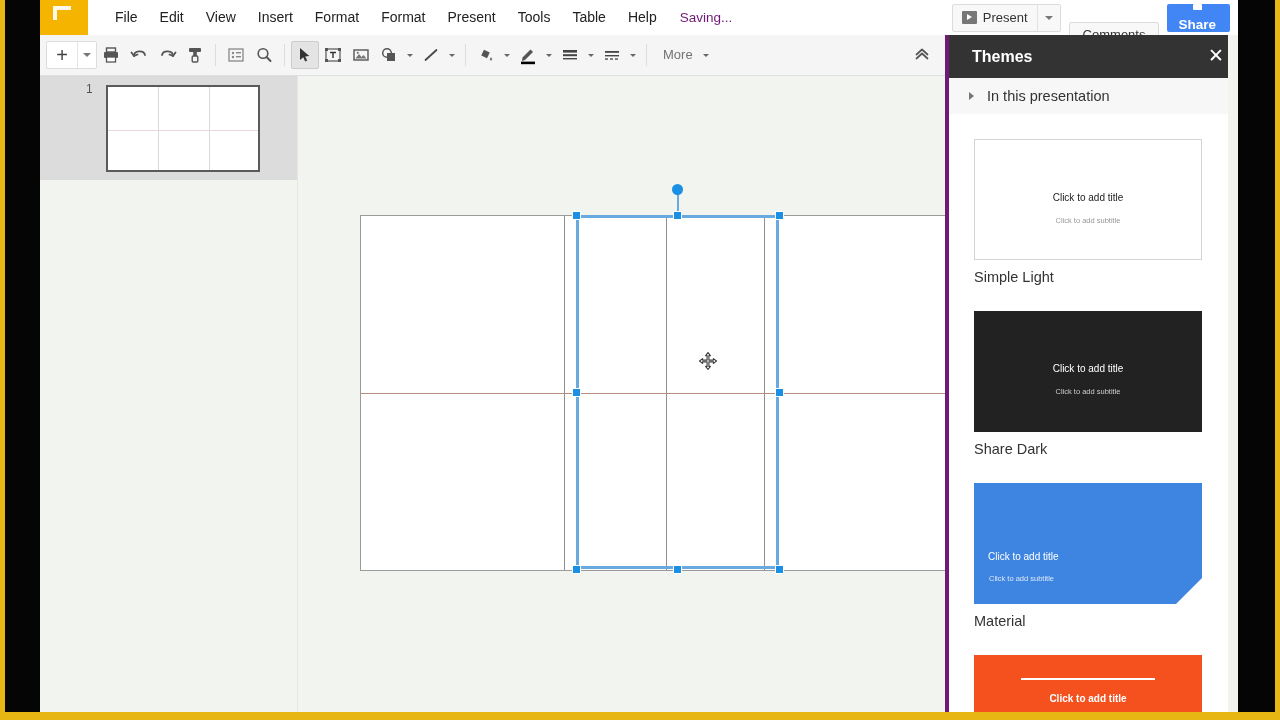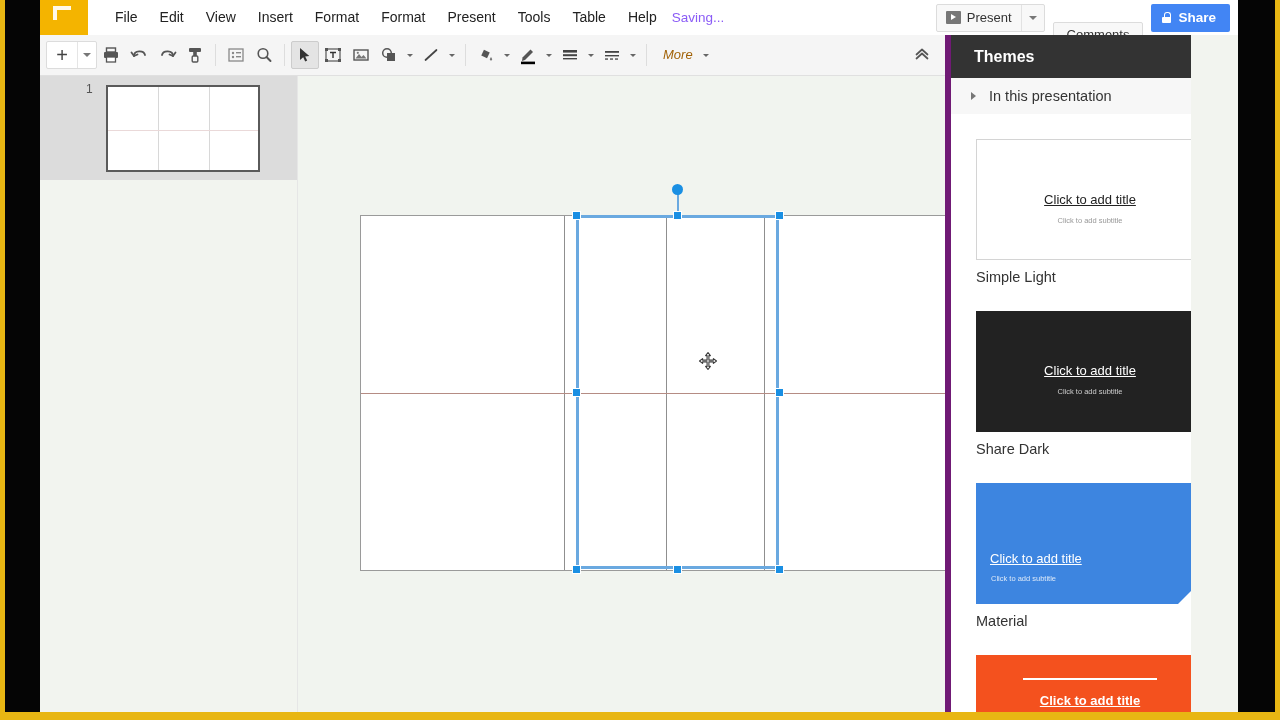--- a/index.html
+++ b/index.html
@@ -21,47 +21,47 @@
 
   
   .app{position:absolute;left:40px;top:0;width:1198px;height:712px;background:#f2f4ef;overflow:hidden;}
 
   
   .menubar{position:absolute;left:0;top:0;width:1198px;height:35px;background:#fff;}
   .logo{position:absolute;left:0;top:0;width:48px;height:35px;background:#f4b400;}
   .logo svg{position:absolute;left:11px;top:4px;}
   .menus{position:absolute;left:64px;top:0;height:35px;display:flex;align-items:center;gap:0px;}
   .menu-item{padding:0 11px;font-size:14px;color:#222;line-height:35px;cursor:default;white-space:nowrap;}
-  .saving{margin-left:4px;font-size:13.5px;color:#8b5cf6;line-height:35px;}
+  .saving{margin-left:12px;font-size:13.5px;color:#701a75;line-height:35px;}
 
   .topright{position:absolute;right:8px;top:0;height:35px;display:flex;align-items:center;gap:8px;padding-left:28px;}
   .present-wrap{display:flex;align-items:center;height:26px;border:1px solid #dcdcdc;border-radius:2px;background:#f8f8f8;}
   .present-btn{display:flex;align-items:center;gap:6px;padding:0 9px;height:26px;font-size:13px;color:#333;}
   .present-ico{width:15px;height:13px;background:#777;border-radius:1px;position:relative;}
   .present-ico:after{content:"";position:absolute;left:5px;top:3px;border-left:5px solid #fff;border-top:3.5px solid transparent;border-bottom:3.5px solid transparent;}
   .present-caret{width:22px;height:26px;border-left:1px solid #e2e2e2;display:flex;align-items:center;justify-content:center;}
   .caret{width:0;height:0;border-left:4px solid transparent;border-right:4px solid transparent;border-top:4px solid #777;}
   .comments-btn{height:26px;padding:0 13px;border:1px solid #dcdcdc;border-radius:2px;background:#f8f8f8;font-size:13px;color:#333;line-height:24px;margin-top:36px;}
-  .share-btn{height:28px;padding:0 14px 0 11px;border-radius:2px;background:#4285f4;color:#fff;font-size:13.5px;font-weight:bold;display:flex;align-items:center;gap:7px;}
+  .share-btn{height:28px;padding:0 14px 0 11px;border-radius:2px;background:#4285f4;color:#fff;font-size:13.5px;font-weight:bold;display:flex;align-items:center;gap:7px;flex-direction:column;}
   .lock{width:9px;height:11px;position:relative;}
   .lock:before{content:"";position:absolute;left:0;bottom:0;width:9px;height:6px;background:#fff;border-radius:1px;}
   .lock:after{content:"";position:absolute;left:2px;top:0;width:5px;height:5px;border:1.5px solid #fff;border-bottom:none;border-radius:3px 3px 0 0;}
 
   
   .toolbar{position:absolute;left:0;top:35px;width:905px;height:40px;background:#f5f5f5;border-bottom:1px solid #e0e0e0;display:flex;align-items:center;}
   .tgroup{display:flex;align-items:center;height:40px;padding:0 6px;}
   .tsep{width:1px;height:22px;background:#ddd;}
   .tbtn{width:28px;height:28px;display:flex;align-items:center;justify-content:center;border-radius:2px;color:#555;}
   .tbtn.active{background:#e4e4e4;border:1px solid #ccc;width:26px;height:26px;}
   .tcaret{width:14px;height:28px;display:flex;align-items:center;justify-content:center;}
   .tcaret .caret{border-top-color:#666;border-left-width:3.5px;border-right-width:3.5px;border-top-width:3.5px;}
   .newslide{display:flex;align-items:center;border:1px solid #dcdcdc;border-radius:2px;background:#fff;height:26px;}
   .newslide .plus{width:30px;height:26px;display:flex;align-items:center;justify-content:center;font-size:20px;color:#444;line-height:1;}
   .newslide .ns-caret{width:18px;height:26px;border-left:1px solid #e5e5e5;display:flex;align-items:center;justify-content:center;}
-  .more-btn{font-size:13px;color:#a16207;padding:0 6px 0 10px;height:28px;line-height:28px;font-style:italic;}
+  .more-btn{font-size:13px;color:#737373;padding:0 6px 0 10px;height:28px;line-height:28px;}
   .collapse{margin-left:auto;margin-right:14px;color:#555;font-size:17px;line-height:1;}
 
   
   .filmstrip{position:absolute;left:0;top:76px;width:257px;height:104px;background:#dcdcdc;}
   .filmstrip-rest{position:absolute;left:0;top:180px;width:257px;height:532px;background:#f2f4ef;}
   .slide-num{position:absolute;left:46px;top:82px;font-size:12px;color:#555;}
   .thumb{position:absolute;left:66px;top:85px;width:154px;height:87px;background:#fff;border:2px solid #5a5a5a;box-sizing:border-box;}
   .thumb .vl{position:absolute;top:0;bottom:0;width:1px;background:#d8d8d8;}
   .thumb .hl{position:absolute;left:0;right:0;height:1px;background:#ead9d9;}
 
@@ -74,35 +74,35 @@
   .cell-h{position:absolute;left:0;width:100%;height:1px;background:#b58c84;}
 
   
   .sel{position:absolute;left:278px;top:139px;width:203px;height:354px;border:3px solid #6aa9e0;box-sizing:border-box;}
   .rot-stem{position:absolute;left:379px;top:117px;width:2px;height:23px;background:#6aa9e0;}
   .rot-knob{position:absolute;left:374px;top:108px;width:11px;height:11px;border-radius:50%;background:#1a8fe3;}
   .hdl{position:absolute;width:9px;height:9px;background:#1a8fe3;border:1px solid #fff;box-sizing:border-box;}
   .movecur{position:absolute;left:400px;top:275px;width:20px;height:20px;}
 
   
-  .panel{position:absolute;left:905px;top:35px;width:246px;height:677px;background:#fff;border-left:6px solid #701a75;box-sizing:border-box;overflow:hidden;}
+  .panel{position:absolute;left:905px;top:35px;width:283px;height:677px;background:#fff;border-left:4px solid #701a75;box-sizing:border-box;overflow:hidden;}
   .panel-head{position:absolute;left:0;top:0;width:293px;height:43px;background:#333;display:flex;align-items:center;}
   .panel-title{margin-left:23px;color:#fff;font-size:16px;font-weight:bold;}
   .panel-close{position:absolute;right:16px;top:11px;width:20px;height:20px;color:#fff;font-size:19px;line-height:20px;text-align:center;}
   .section{position:absolute;left:0;top:43px;width:293px;height:36px;background:#f7f7f7;display:flex;align-items:center;}
   .tri{margin-left:20px;width:0;height:0;border-top:4px solid transparent;border-bottom:4px solid transparent;border-left:5px solid #777;}
   .section-label{margin-left:13px;font-size:14.5px;color:#333;}
   .themes-list{position:absolute;left:0;top:79px;width:293px;height:598px;}
   .theme{position:absolute;left:25px;width:228px;}
   .tcard{width:228px;height:121px;box-sizing:border-box;position:relative;overflow:hidden;}
   .tcard.light{background:#fff;border:1px solid #d4d4d4;}
   .tcard.dark{background:#222;}
   .tcard.material{background:#3d85e0;}
   .tcard.orange{background:#f4511e;}
-  .tc-title{position:absolute;width:100%;text-align:center;font-size:13px;text-decoration:underline;}
+  .tc-title{position:absolute;width:100%;text-align:center;font-size:10px;}
   .tc-sub{position:absolute;width:100%;text-align:center;font-size:7.5px;}
   .light .tc-title{top:52px;color:#222;}
   .light .tc-sub{top:76px;color:#999;}
   .dark .tc-title{top:52px;color:#fff;}
   .dark .tc-sub{top:76px;color:#ccc;}
   .material .tc-title{top:68px;color:#fff;text-align:left;padding-left:14px;box-sizing:border-box;}
   .material .tc-sub{top:91px;color:#dbe8f8;text-align:left;padding-left:15px;box-sizing:border-box;}
   .orange .tc-title{top:38px;color:#fff;font-weight:bold;}
   .fold{position:absolute;right:0;bottom:0;width:0;height:0;border-left:26px solid transparent;border-bottom:26px solid #fff;}
   .orange-rule{position:absolute;left:47px;top:23px;width:134px;height:2px;background:#fff;}

